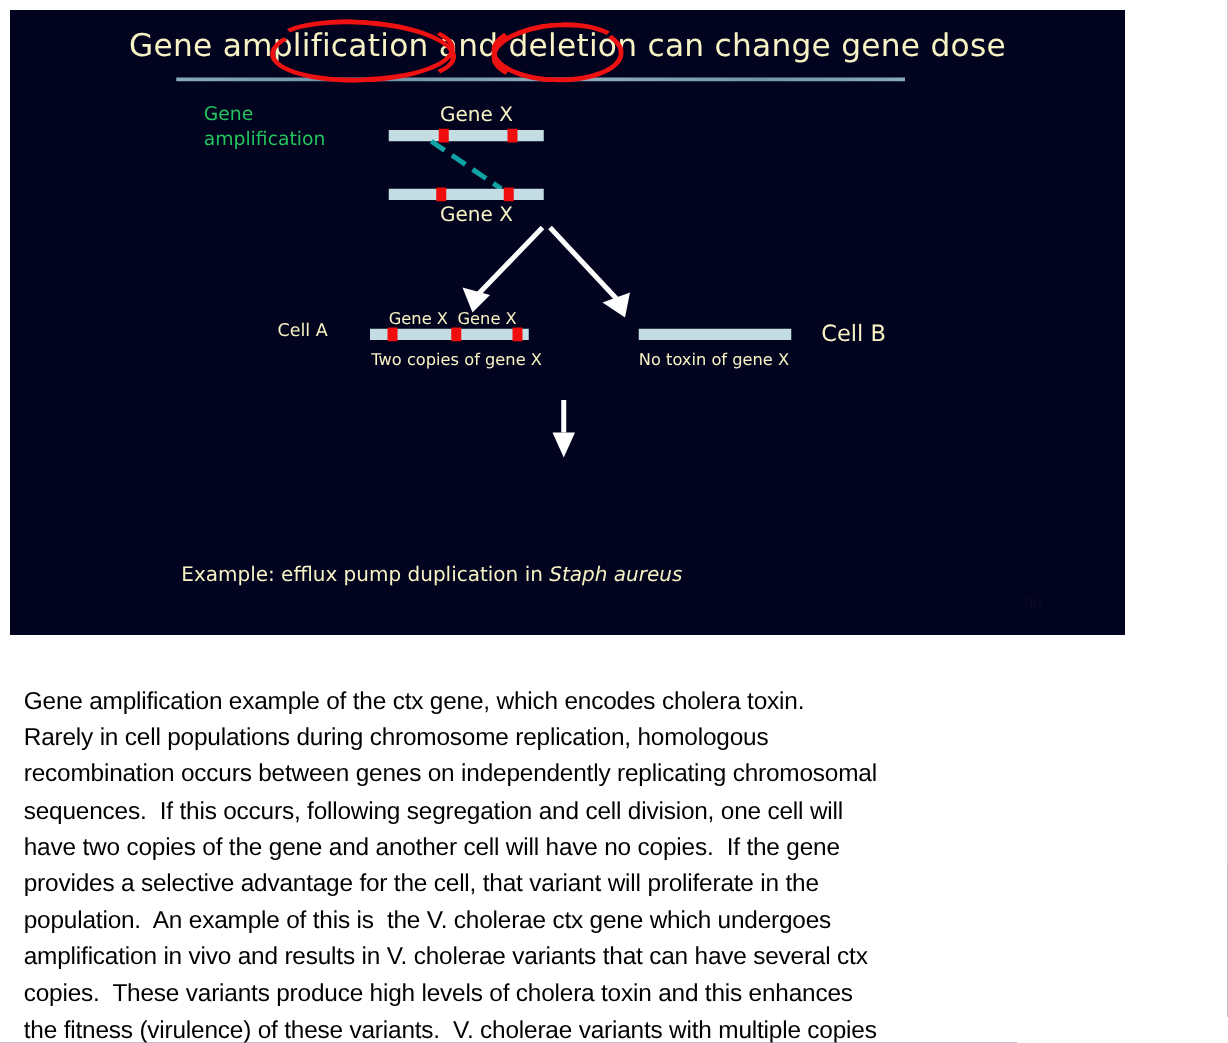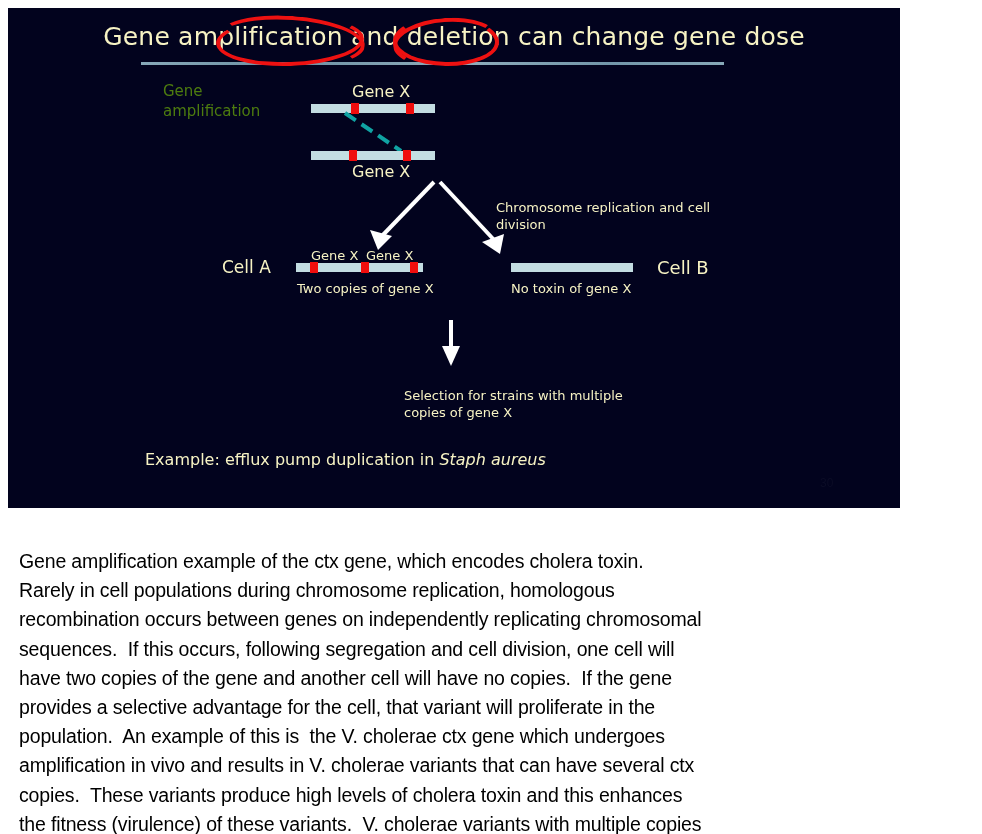--- a/index.html
+++ b/index.html
@@ -100,21 +100,21 @@
     height: 41px;
     border: 4px solid #ee1111;
     border-radius: 50%;
     border-bottom-color: transparent;
     border-right-color: transparent;
     transform: rotate(-5deg);
   }
 
   .red-label {
     position: absolute;
-    color: #4d7c0f;
+    color: #22c55e;
     font-family: "DejaVu Sans", sans-serif;
     font-size: 15px;
     line-height: 20px;
   }
   #label-gene-amplification {
     left: 155px;
     top: 73px;
     width: 130px;
   }
 
@@ -171,21 +171,21 @@
   }
 
   #text-chrom-replication {
     left: 488px;
     top: 191px;
     width: 260px;
     font-size: 13px;
     line-height: 17px;
   }
 
-  #label-cell-a { left: 214px; top: 249px; font-size: 17px; }
+  #label-cell-a { left: 214px; top: 249px; font-size: 14px; }
   #label-cell-b { left: 649px; top: 249px; font-size: 18px; }
 
   #label-genex-a1 { left: 303px; top: 240px; font-size: 13px; }
   #label-genex-a2 { left: 358px; top: 240px; font-size: 13px; }
 
   #chrom-cella { left: 288px; top: 255px; width: 127px; }
   #chrom-cellb { left: 503px; top: 255px; width: 122px; }
 
   #caption-two-copies { left: 289px; top: 273px; font-size: 13px; }
   #caption-no-copies  { left: 503px; top: 273px; font-size: 13px; }
@@ -283,42 +283,40 @@
 
     <svg id="branch-arrows" viewBox="0 0 175 78">
       <g fill="#ffffff" stroke="#ffffff">
         <line x1="86" y1="2" x2="32" y2="58" stroke-width="4"></line>
         <polygon points="30,70 22,50 44,56" stroke="none"></polygon>
         <line x1="92" y1="2" x2="148" y2="62" stroke-width="4"></line>
         <polygon points="152,74 134,62 156,54" stroke="none"></polygon>
       </g>
     </svg>
 
-    <div class="cream" id="text-chrom-replication">Chromosome replication and cell division</div>
 
     <div class="cream" id="label-cell-a">Cell A</div>
     <div class="cream" id="label-genex-a1">Gene X</div>
     <div class="cream" id="label-genex-a2">Gene X</div>
     <div class="chrom" id="chrom-cella">
       <span class="gene-mark" style="left:14px;"></span>
       <span class="gene-mark" style="left:65px;"></span>
       <span class="gene-mark" style="left:114px;"></span>
     </div>
     <div class="cream" id="caption-two-copies">Two copies of gene X</div>
 
     <div class="cream" id="label-cell-b">Cell B</div>
     <div class="chrom" id="chrom-cellb"></div>
     <div class="cream" id="caption-no-copies">No toxin of gene X</div>
 
     <svg id="down-arrow" viewBox="0 0 22 47">
       <line x1="11" y1="0" x2="11" y2="26" stroke="#ffffff" stroke-width="4"></line>
       <polygon points="11,46 2,26 20,26" fill="#ffffff"></polygon>
     </svg>
 
-    <div class="cream" id="text-selection-strains">Selection for strains with multiple copies of gene X</div>
 
     <div class="cream example-line" id="example-1"><span>Example:  efflux pump duplication in </span><i>Staph aureus</i></div>
 
 
     <div id="slide-number">30</div>
   </div>
 
   <div id="body-text">Gene amplification example of the ctx gene, which encodes cholera toxin.
 Rarely in cell populations during chromosome replication, homologous
 recombination occurs between genes on independently replicating chromosomal

